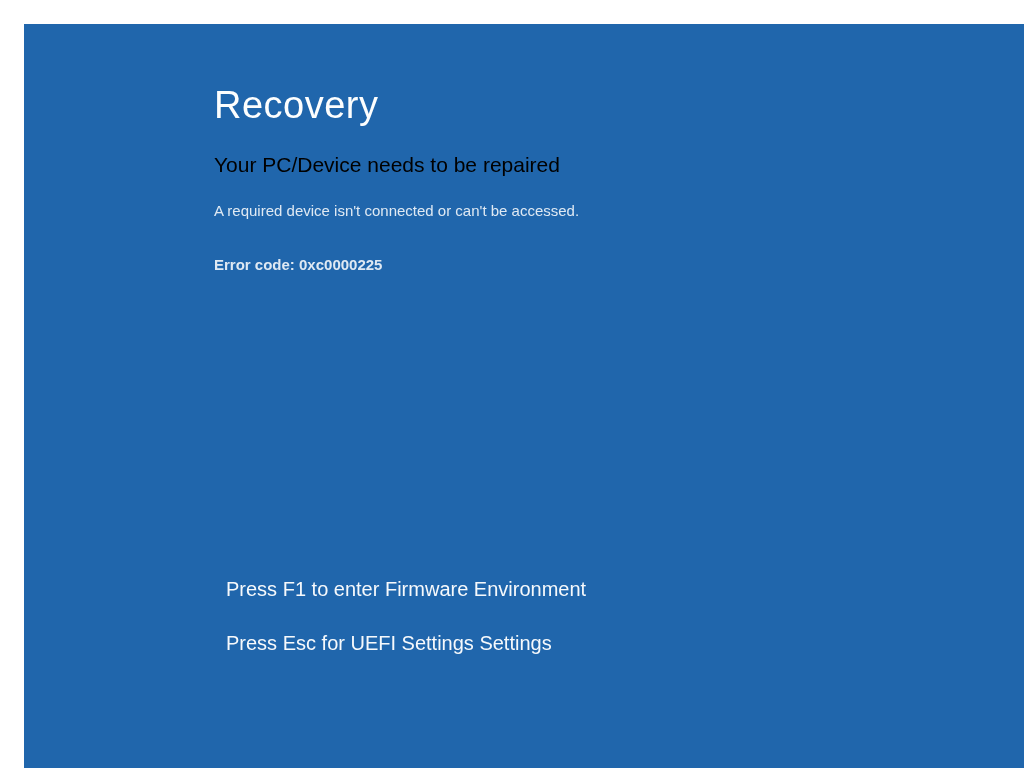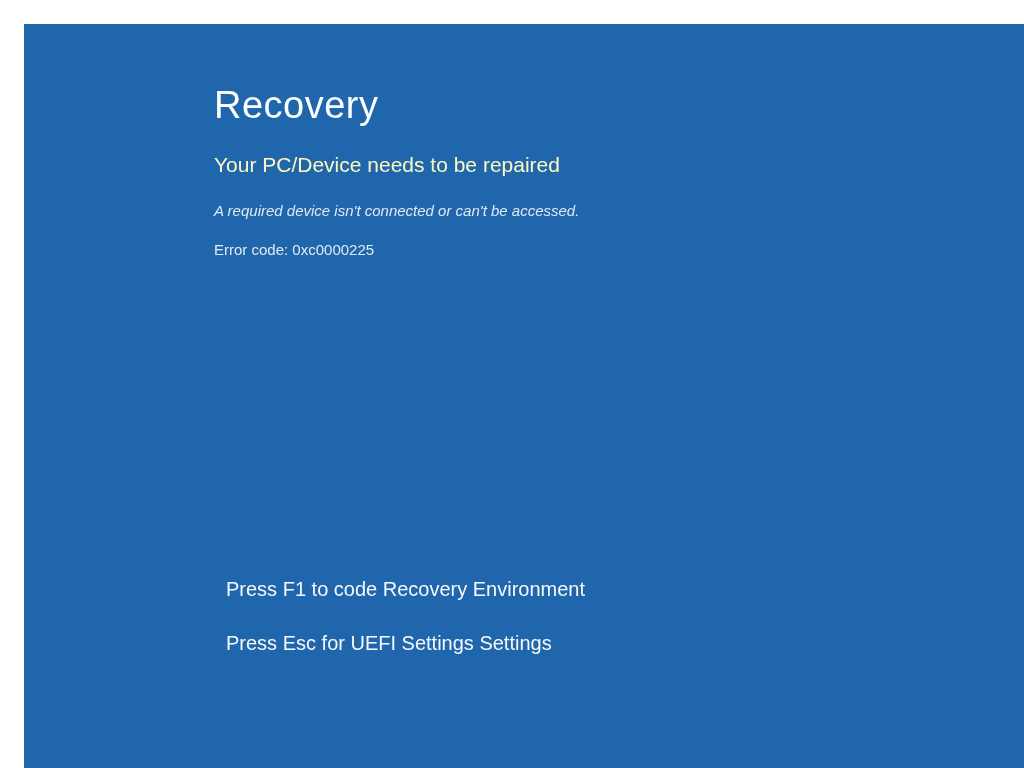--- a/index.html
+++ b/index.html
@@ -24,32 +24,32 @@
     font-weight: 300;
     letter-spacing: 0.5px;
     color: #fdfefe;
   }
   .subtitle {
     position: absolute;
     left: 178px;
     top: 117px;
     font-size: 21px;
     font-weight: 300;
-    color: #fef9c3;
+    color: #000000;
   }
   .body-text {
     position: absolute;
     left: 178px;
     font-size: 15px;
     font-weight: 300;
     line-height: 23px;
     color: rgba(255, 255, 255, 0.86);
   }
-  .message   { top: 163px; width: 580px; font-style: italic; }
-  .errorcode { top: 202px; width: 580px; }
+  .message   { top: 163px; width: 580px; }
+  .errorcode { top: 217px; width: 580px; font-weight: bold; }
   .details   { top: 255px; width: 580px; }
   .options {
     position: absolute;
     left: 178px;
     top: 526px;
     list-style: none;
   }
   .options li {
     font-size: 20px;
     font-weight: 300;
@@ -64,16 +64,16 @@
   <h1 class="title">Recovery</h1>
 
   <h2 class="subtitle">Your PC/Device needs to be repaired</h2>
 
   <p class="body-text message">A required device isn't connected or can't be accessed.</p>
 
   <p class="body-text errorcode">Error code: 0xc0000225</p>
 
 
   <ul class="options">
-    <li>Press F1 to code Recovery Environment</li>
+    <li>Press F1 to enter Firmware Environment</li>
     <li>Press Esc for UEFI Settings Settings</li>
   </ul>
 </div>
 
 </body></html>

